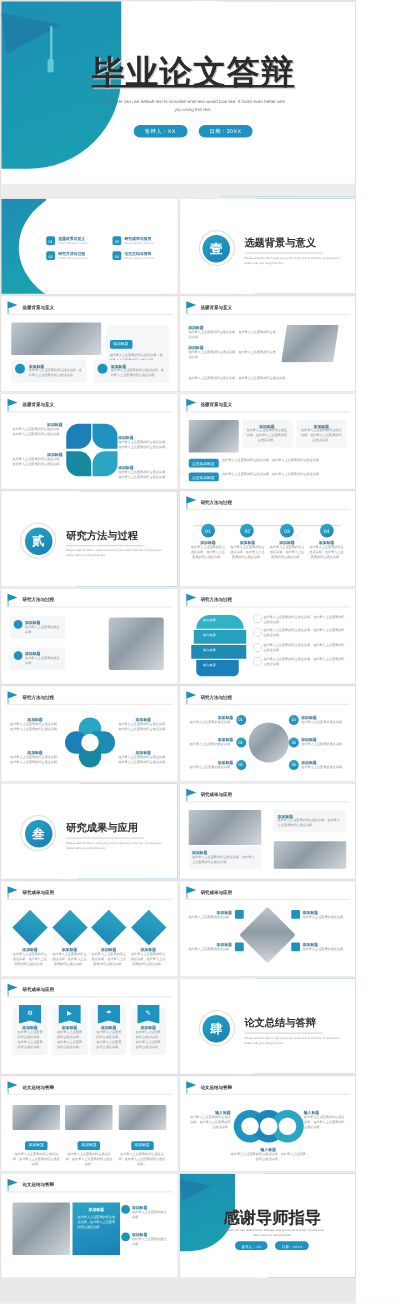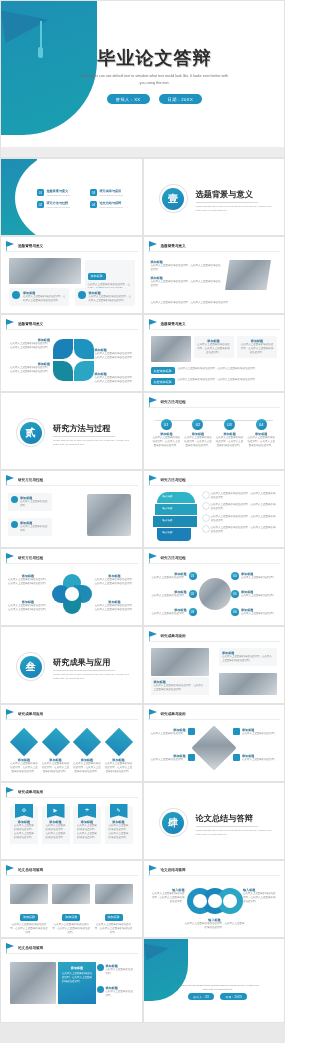--- a/index.html
+++ b/index.html
@@ -37,23 +37,24 @@
     border-top:16px solid transparent;
     border-bottom:17px solid transparent;
     transform:rotate(-8deg);
   }
   .hero .tassel { position:absolute; left:39px; top:20px; width:1.5px; height:27px; background:#5fc9da; }
   .hero .tassel-b { position:absolute; left:37px; top:46px; width:5px; height:11px; background:#5fc9da; border-radius:2px; }
   .hero .bottombar { position:absolute; left:0; bottom:0; width:285px; height:10px; background:#ededed; }
   .hero-inner { position:absolute; left:0; top:0; width:285px; height:148px;
                 display:flex; flex-direction:column; align-items:center; justify-content:center; }
   .hero-title {
-    font-family:"Liberation Serif", serif; font-weight:bold; font-size:18px;
+    font-family:"Liberation Serif", serif; font-weight:bold; font-size:26px;
     color:#2b2b2b; letter-spacing:1px; text-shadow:1px 1px 0 #cfcfcf;
     margin-left:22px;
+    text-decoration:underline;
   }
   .hero-sub { font-size:3.6px; color:#6f6f6f; text-align:center; line-height:1.9; margin:3px 0 0 22px; max-width:150px; }
   .hero-pills { display:flex; gap:9px; margin:8px 0 0 22px; }
   .pill { background:#1f93c0; color:#fff; font-size:4.2px; padding:2.5px 9px; border-radius:7px; letter-spacing:.4px; }
 
   
   .flag { position:absolute; left:5px; top:4px; display:flex; align-items:center; gap:3px; }
   .flag-ico { position:relative; width:9px; height:9px; }
   .flag-ico:before { content:""; position:absolute; left:0; top:0; width:0;height:0;
       border-left:8px solid #1f8fbe; border-top:3.2px solid transparent; border-bottom:3.4px solid transparent; }
@@ -750,20 +751,21 @@
             </div>
         </div>
       </div>
     </div>
 
     <div class="slide s-half thx" style="height:85px;">
       <div class="curve-r"></div>
       <div class="curve-r2"></div>
       <div class="curve-l"></div>
       <div class="tri"></div>
+      <div class="thx-title">感谢导师指导</div>
       <div class="thx-sub">A designer can use default text to simulate what text would look like. It looks even better with you using this text.</div>
       <div class="thx-pills">
         <div class="pill">答辩人：XX</div>
         <div class="pill">日期：20XX</div>
       </div>
     </div>
   </div>
 
 </div>
 

